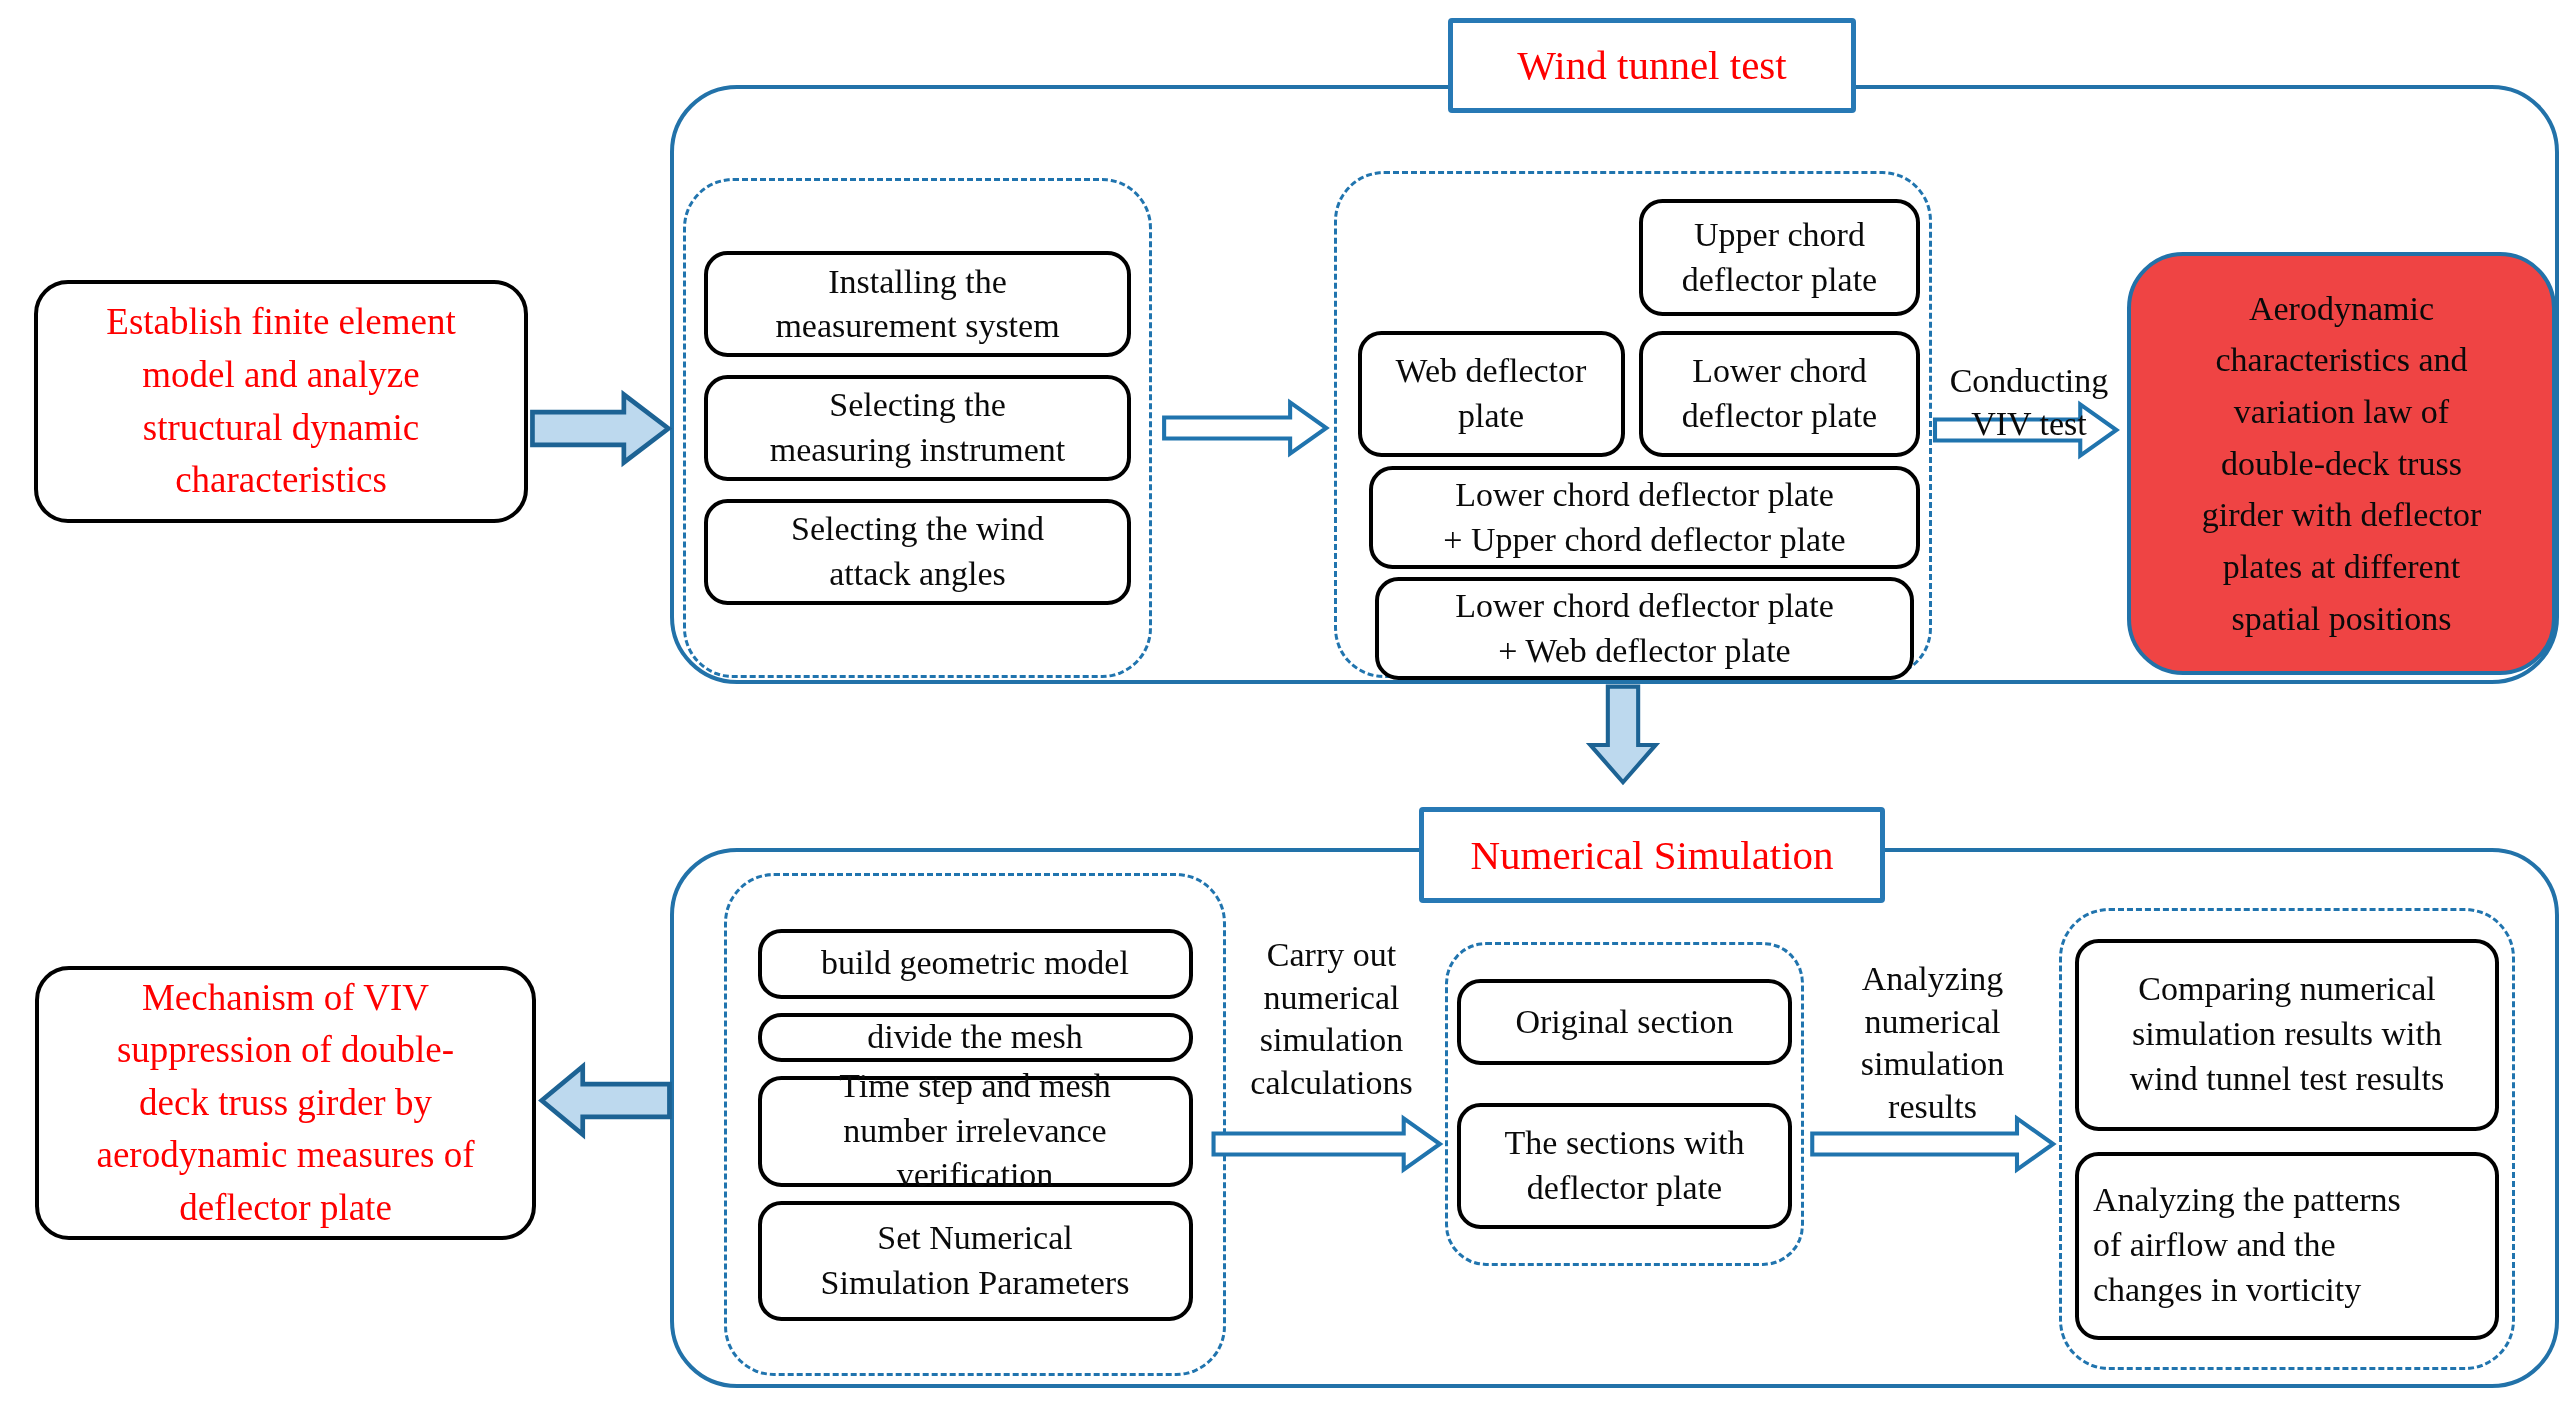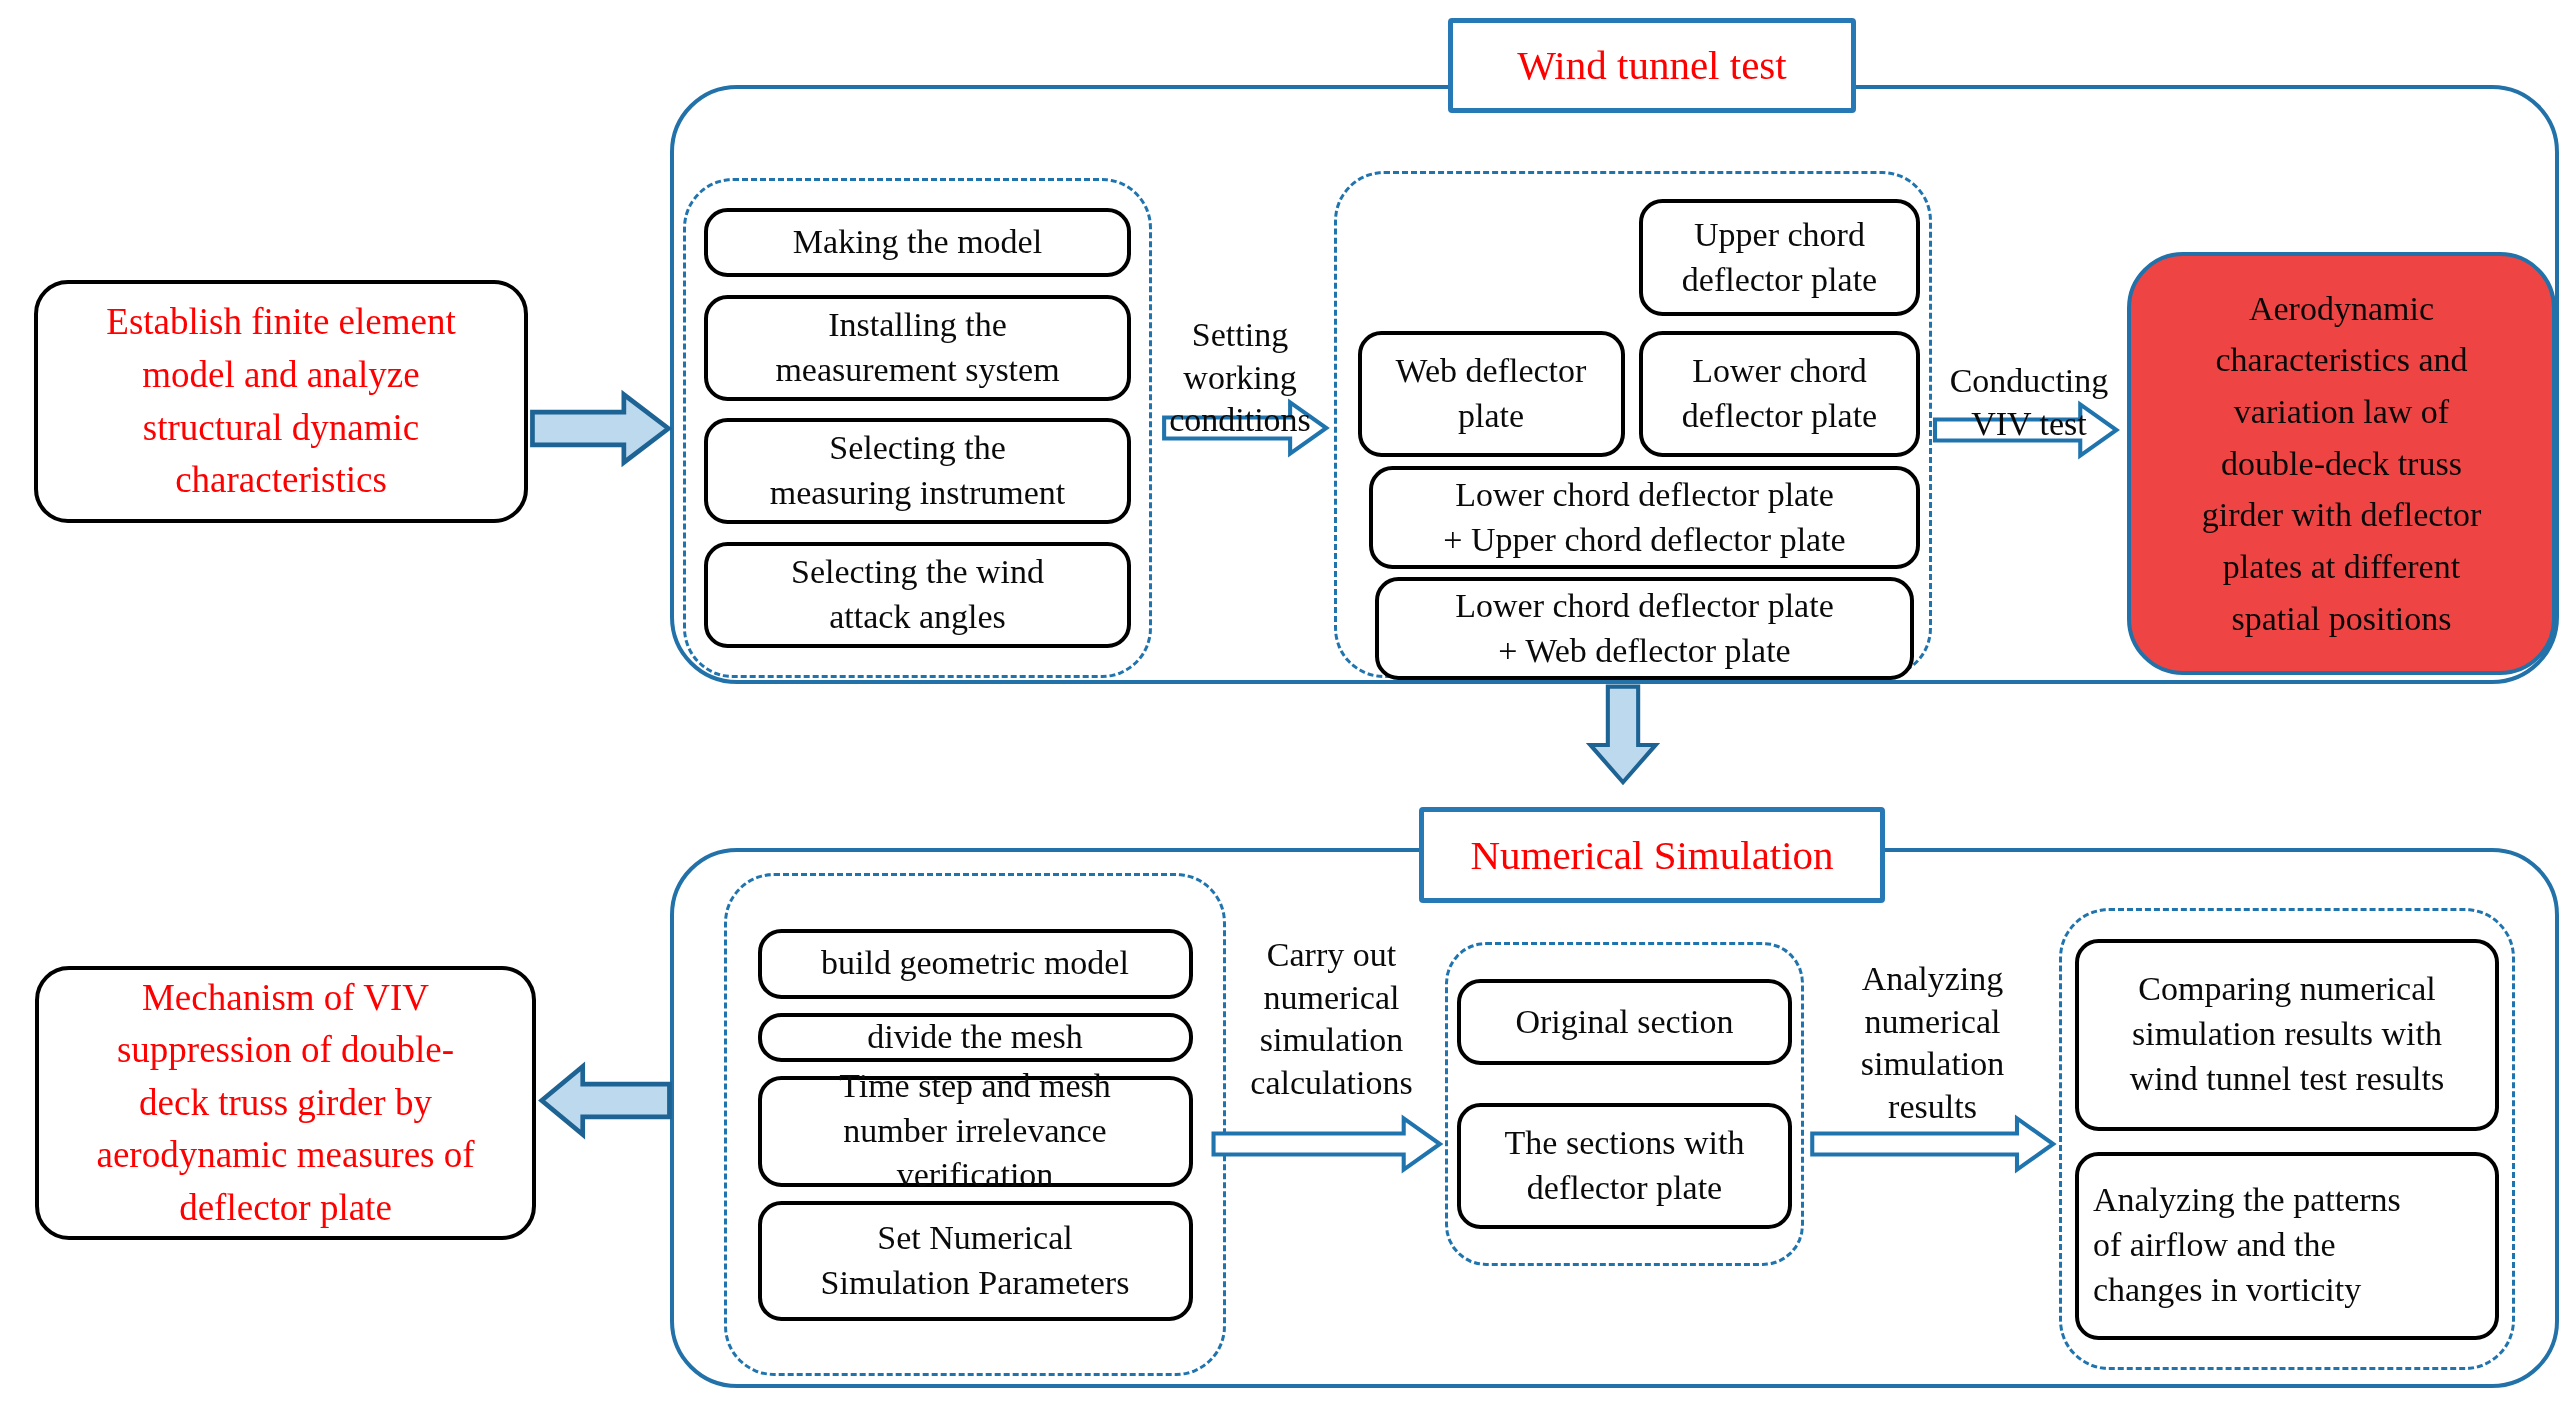--- a/index.html
+++ b/index.html
@@ -46,42 +46,34 @@
 characteristics</div>
   </div>
 
   <div class="abs arrow" style="left:530px;top:391px;">
     <svg width="142" height="75" viewBox="0 0 242 128">
       <polygon points="4,36 160,36 160,6 236,64 160,122 160,92 4,92" fill="#bdd9ee" stroke="#1d6394" stroke-width="8"></polygon>
     </svg>
   </div>
 
   <div class="abs container-dashed flex-col" style="left:683px;top:178px;width:469px;height:500px;gap:17.6px;padding:0 17.6px;">
-    <div class="box-black w-full" style="height:69px;">
-      <div class="txt">Making the model</div>
-    </div>
     <div class="box-black w-full" style="height:106px;">
       <div class="txt">Installing the
 measurement system</div>
     </div>
     <div class="box-black w-full" style="height:106px;">
       <div class="txt">Selecting the
 measuring instrument</div>
     </div>
     <div class="box-black w-full" style="height:106px;">
       <div class="txt">Selecting the wind
 attack angles</div>
     </div>
   </div>
 
-  <div class="abs label txt" style="left:1148px;top:271px;width:184px;">
-    <span>Setting
-working
-conditions</span>
-  </div>
   <div class="abs arrow" style="left:1162px;top:400px;">
     <svg width="167" height="56" viewBox="0 0 285 96">
       <polygon points="3,30 219,30 219,4 281,48 219,92 219,66 3,66" fill="#ffffff" stroke="#2074ae" stroke-width="7"></polygon>
     </svg>
   </div>
 
   <div class="abs container-dashed" style="left:1334px;top:171px;width:598px;height:507px;">
     <div class="abs box-black" style="left:302px;top:25px;width:281px;height:117px;">
       <div class="txt">Upper chord
 deflector plate</div>

